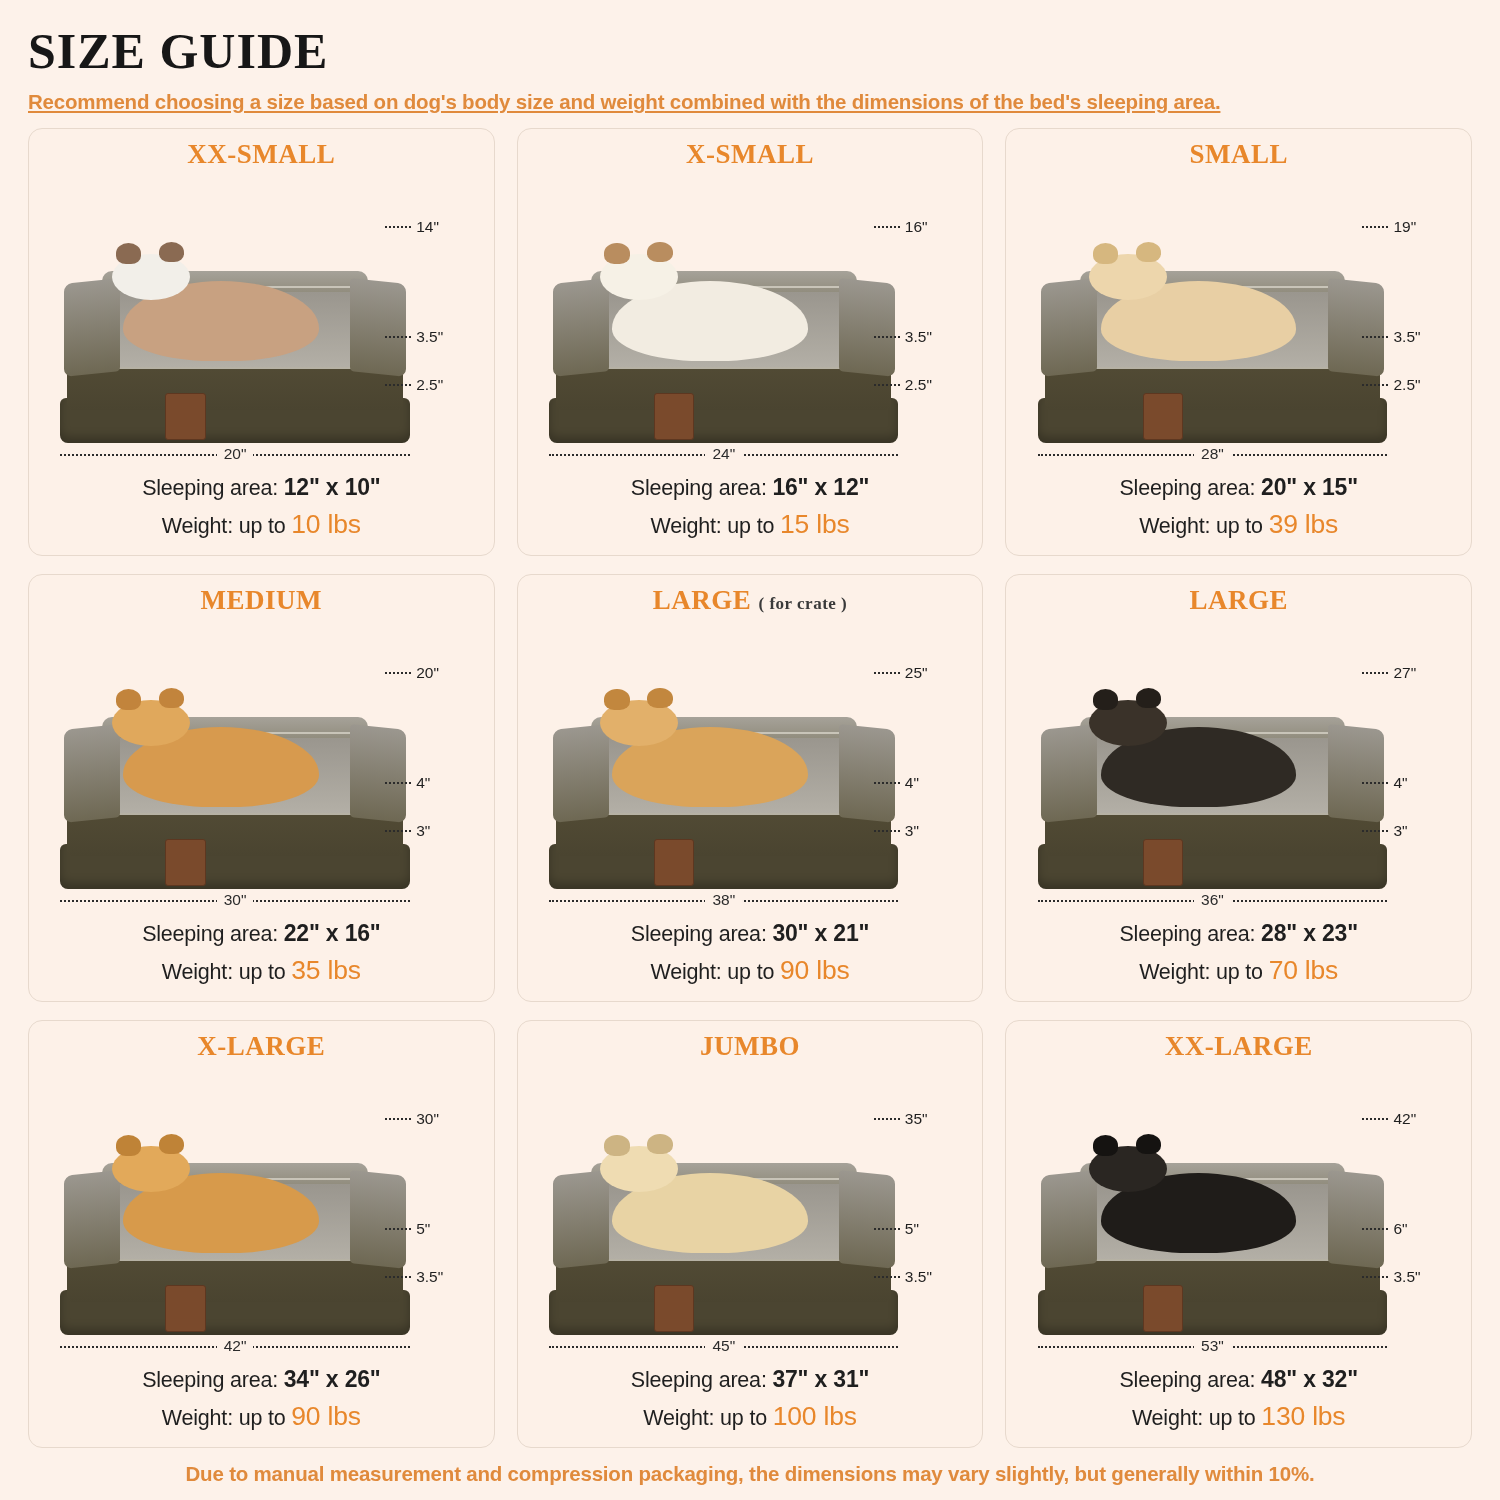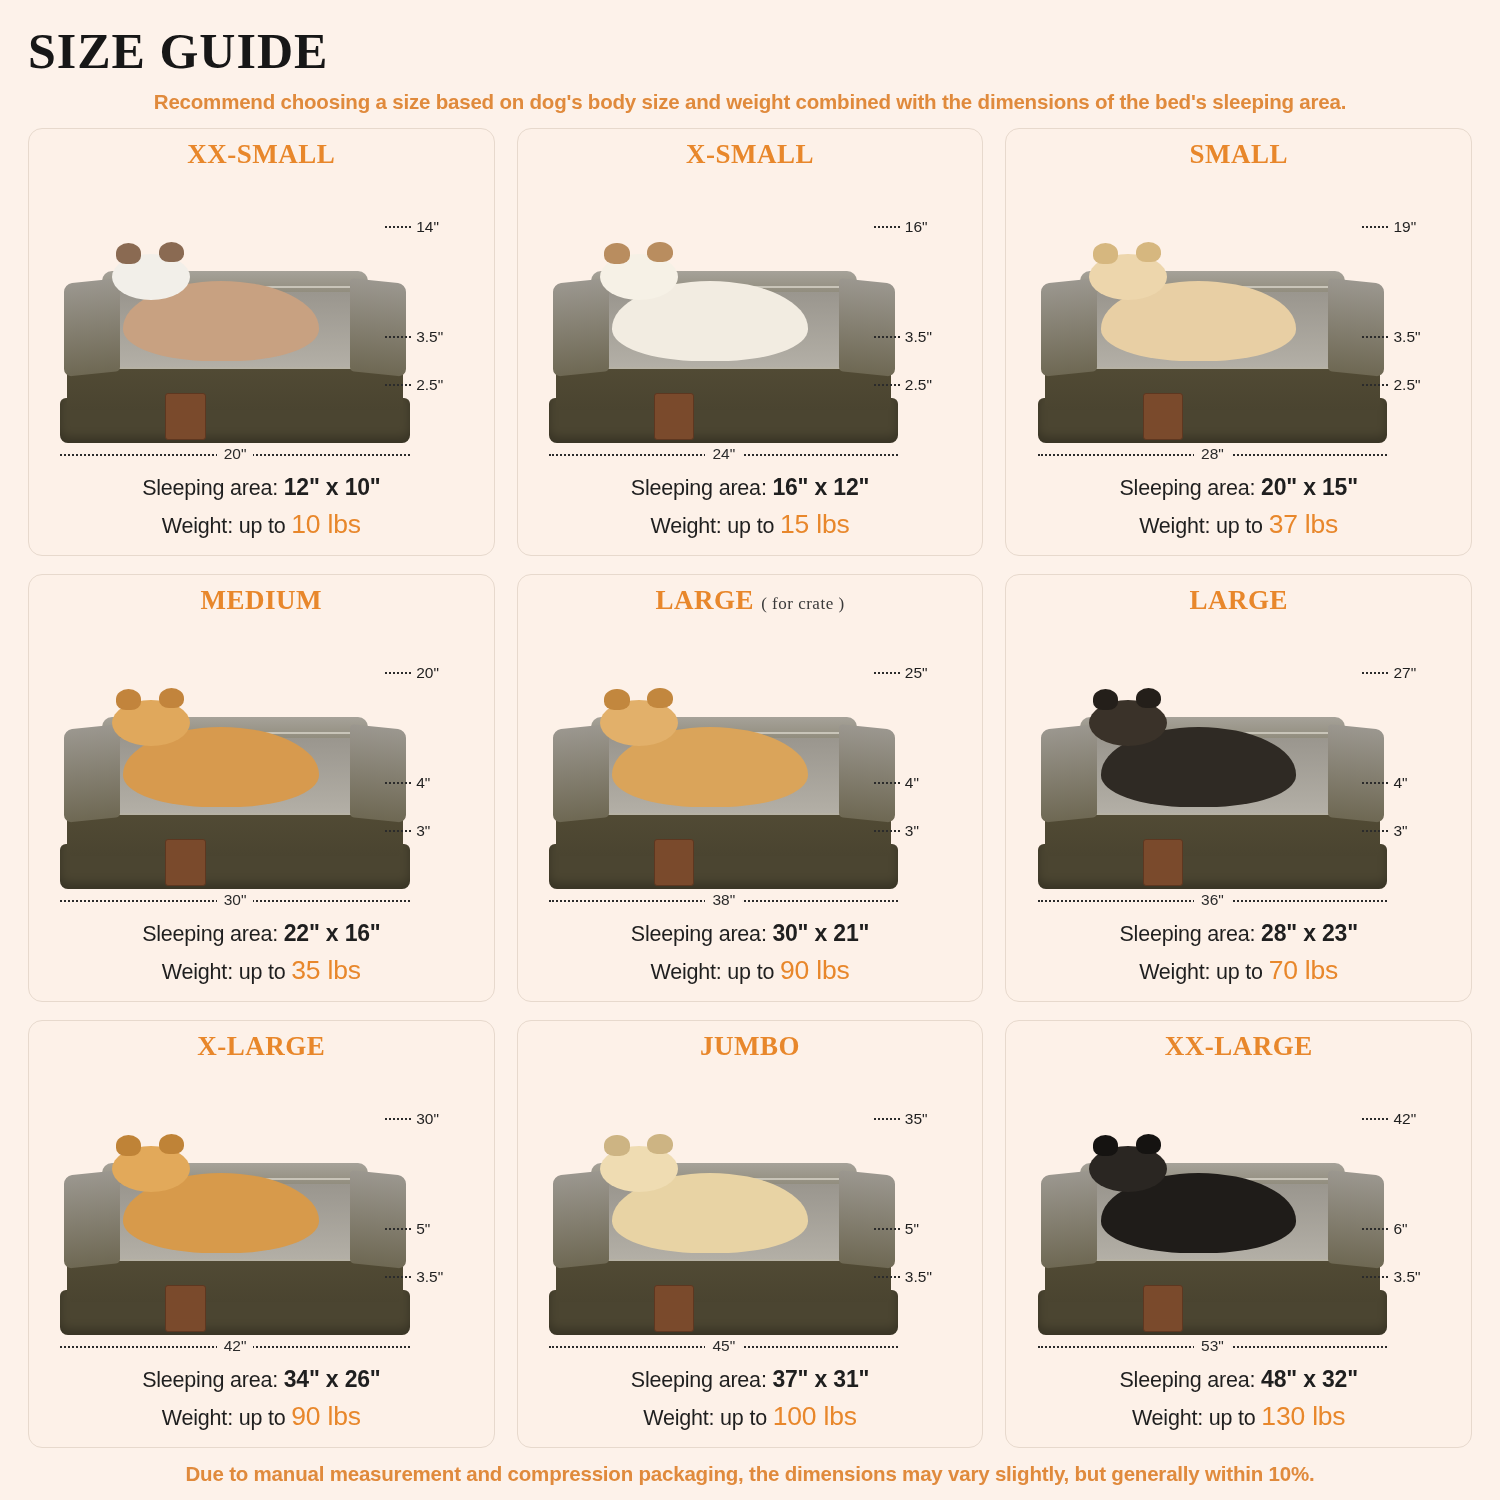--- a/index.html
+++ b/index.html
@@ -25,26 +25,27 @@
   .page-title {
     text-align: left;
     font-family: "Liberation Serif", serif;
     font-weight: bold;
     font-size: 50px;
     letter-spacing: 1px;
     color: #171717;
     margin: 4px 0 10px 0;
   }
   .subtitle {
-    text-align: center;
+    text-align: left;
     font-size: 20.5px;
     font-weight: bold;
     color: #e08a3c;
     letter-spacing: -0.2px;
     margin-bottom: 14px;
+    text-decoration: underline;
   }
   .grid {
     flex: 1;
     display: grid;
     grid-template-columns: repeat(3, 1fr);
     grid-template-rows: repeat(3, 1fr);
     gap: 18px 22px;
   }
   .card {
     background: #fdf1e8;
@@ -61,21 +62,21 @@
     font-family: "Liberation Serif", serif;
     font-weight: bold;
     font-size: 27px;
     color: #e8872b;
     letter-spacing: 0.5px;
     text-align: center;
     margin-bottom: 2px;
   }
   .card-title .note {
     font-size: 17px;
-    font-weight: normal;
+    font-weight: bold;
     color: #3a3a3a;
     font-family: "Liberation Serif", serif;
   }
   .illus {
     position: relative;
     width: 100%;
     flex: 1;
     min-height: 0;
   }
   
@@ -414,21 +415,21 @@
       </div>
     </div>
 
     <div class="specs">
       <div class="spec-line">
         <span>Sleeping area:</span>
         <span class="strong">20" x 15"</span>
       </div>
       <div class="spec-line">
         <span>Weight:  up to</span>
-        <span class="weight">37 lbs</span>
+        <span class="weight">39 lbs</span>
       </div>
     </div>
   </div>
       <div class="card">
     <div class="card-title">
       <span>MEDIUM</span>
       <span class="note"></span>
     </div>
 
     <div class="illus">

